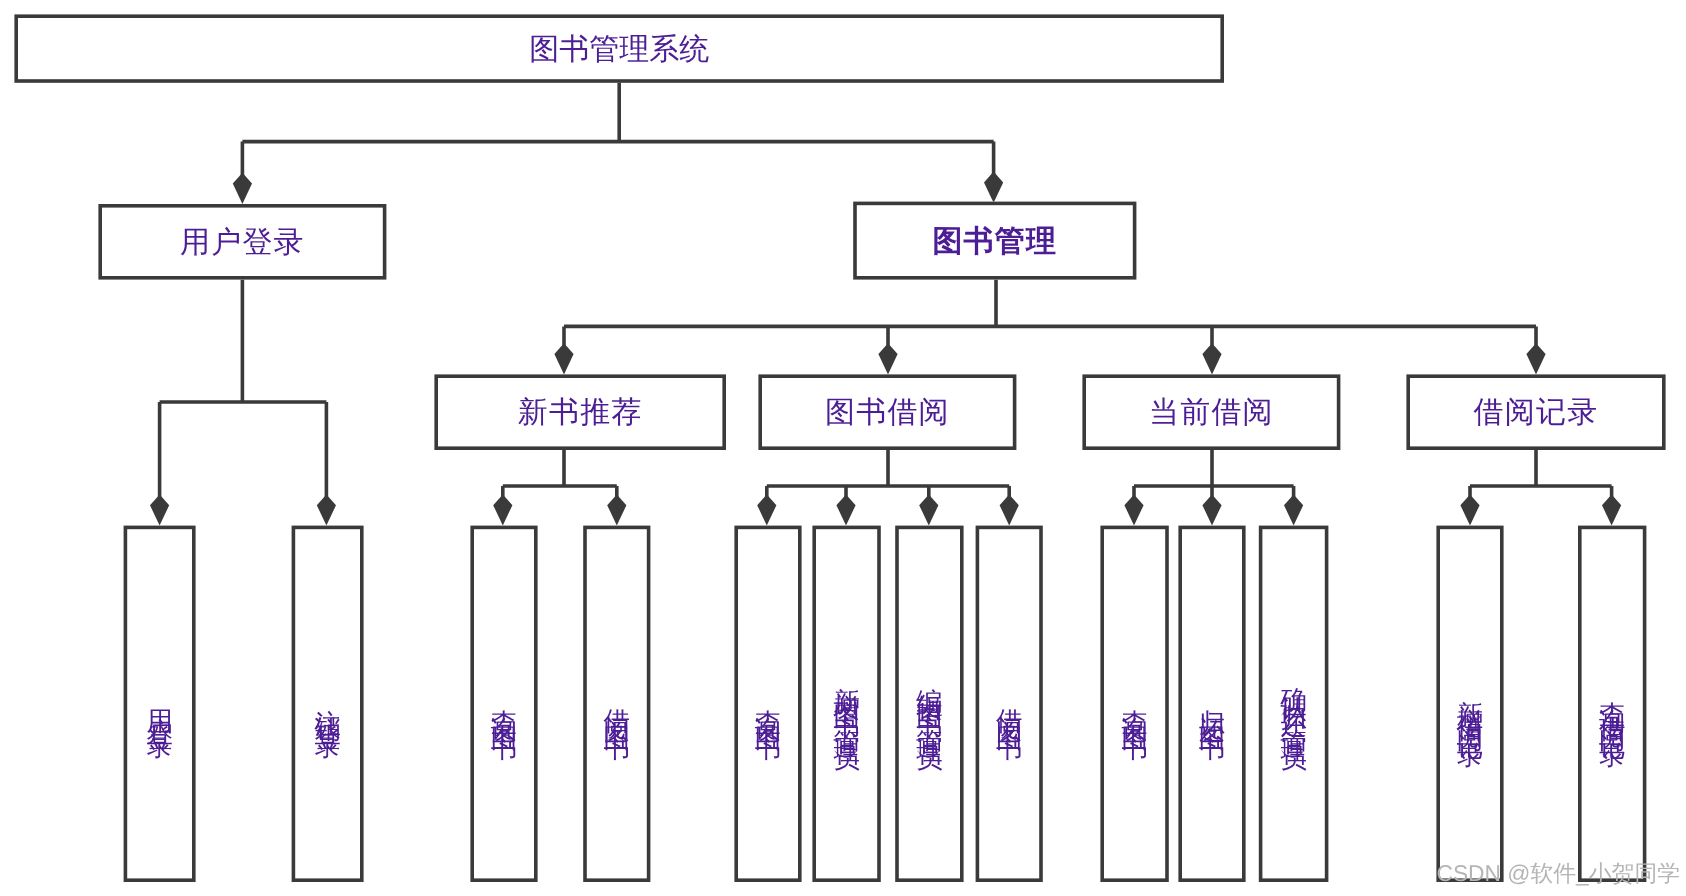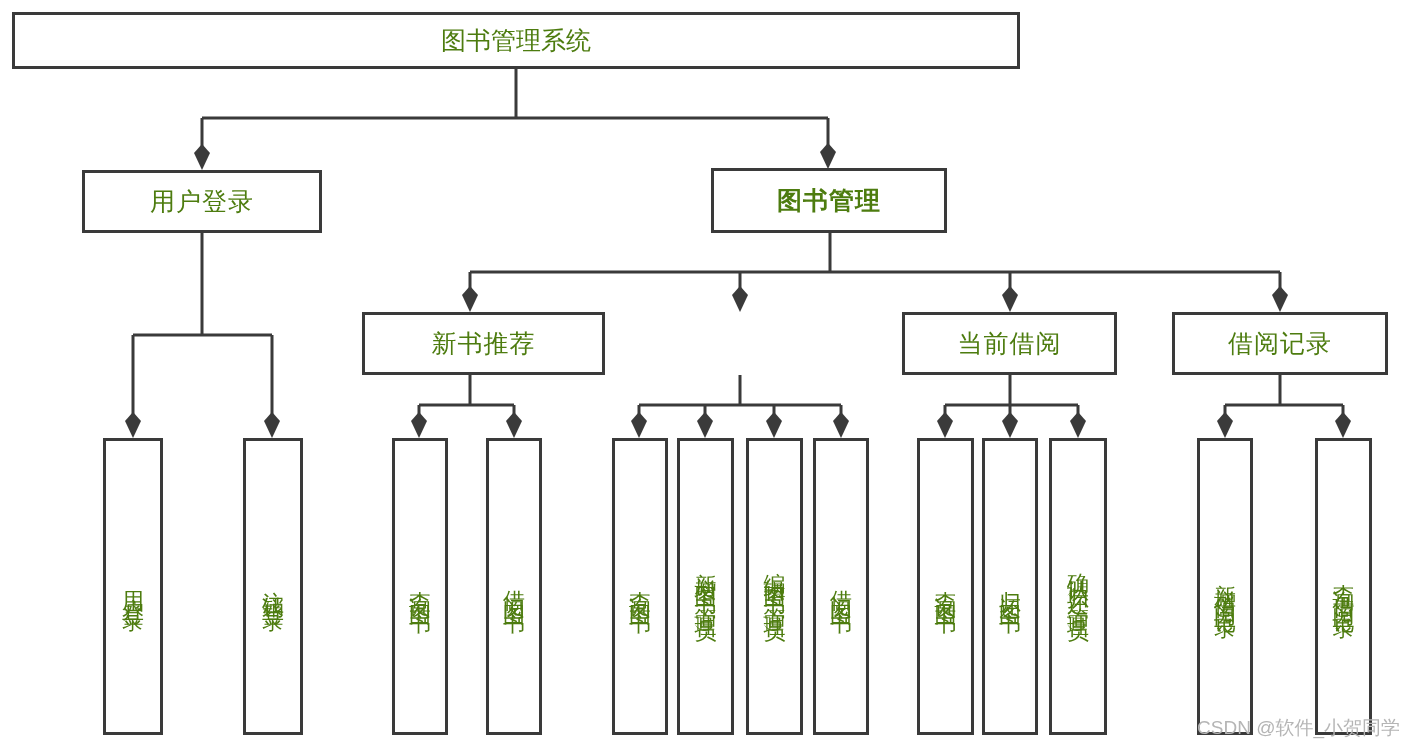--- a/index.html
+++ b/index.html
@@ -19,21 +19,21 @@
     position: absolute;
     left: 0;
     top: 0;
     z-index: 1;
   }
   .box {
     position: absolute;
     box-sizing: border-box;
     border: 3px solid #3a3a3a;
     background: #ffffff;
-    color: #4d7c0f;
+    color: #4c1d95;
     display: flex;
     align-items: center;
     justify-content: center;
     z-index: 2;
   }
   .h-node {
     font-size: 25px;
     letter-spacing: 1px;
     white-space: nowrap;
   }
@@ -113,20 +113,23 @@
   <div class="box h-node" style="left:82px; top:170px; width:240px; height:63px;">
     <span>用户登录</span>
   </div>
   <div class="box h-node" style="left:711px; top:168px; width:236px; height:65px;font-weight:bold;">
     <span>图书管理</span>
   </div>
 
   <div class="box h-node" style="left:362px; top:312px; width:243px; height:63px;">
     <span>新书推荐</span>
   </div>
+  <div class="box h-node" style="left:632px; top:312px; width:215px; height:63px;">
+    <span>图书借阅</span>
+  </div>
   <div class="box h-node" style="left:902px; top:312px; width:215px; height:63px;">
     <span>当前借阅</span>
   </div>
   <div class="box h-node" style="left:1172px; top:312px; width:216px; height:63px;">
     <span>借阅记录</span>
   </div>
 
   <div class="box leaf" style="left:103px; top:438px; width:60px; height:297px;">
     <span class="vtext">用户登录</span>
   </div>

